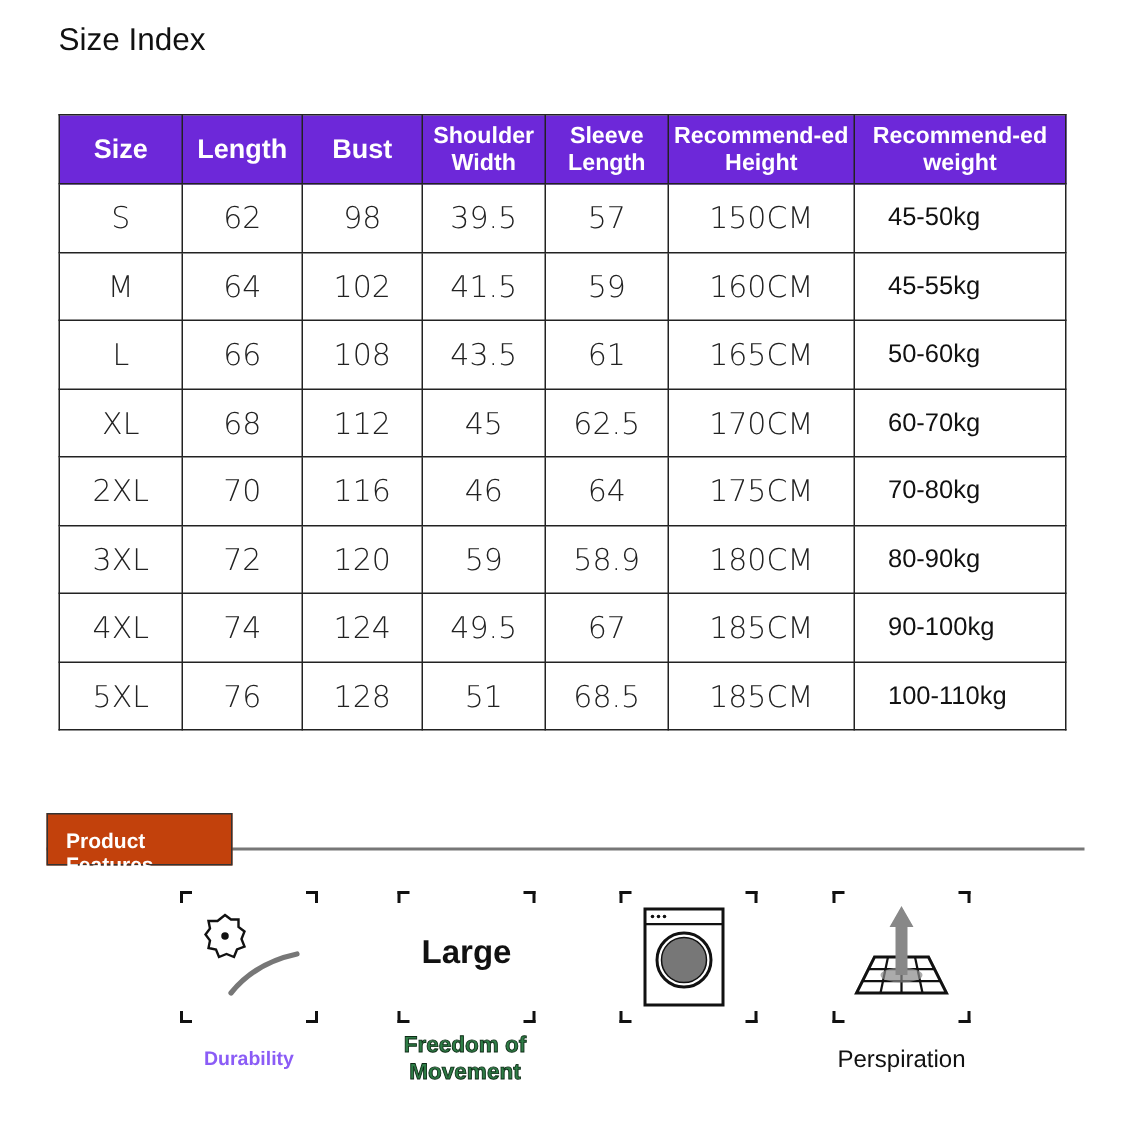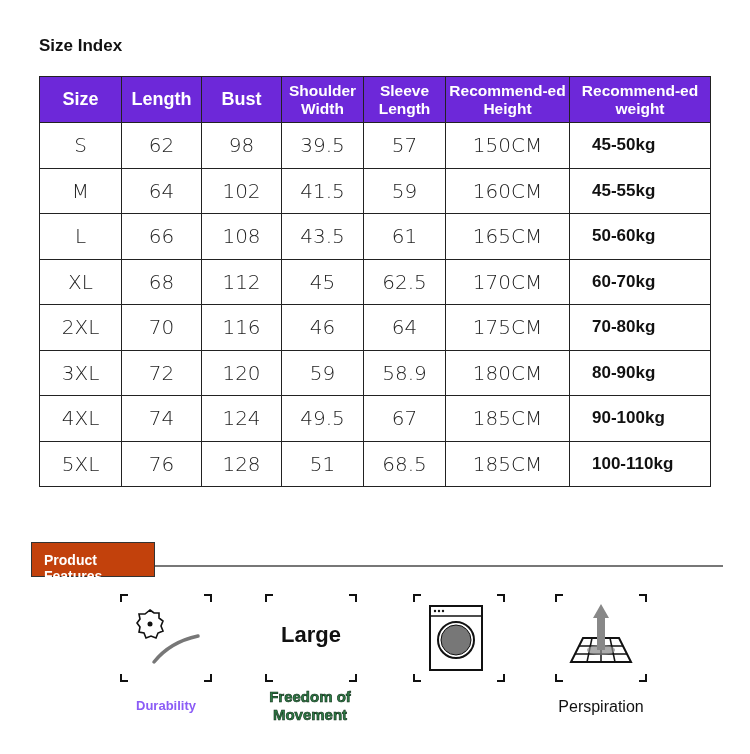--- a/index.html
+++ b/index.html
@@ -1,24 +1,24 @@
 <!DOCTYPE html>
 <html><head>
 <meta charset="utf-8">
 <style>
   * { box-sizing: border-box; margin: 0; padding: 0; }
   body { width: 750px; height: 754px; background: #ffffff; position: relative; font-family: "Liberation Sans", sans-serif; overflow: hidden; }
-  .title { position: absolute; left: 39px; top: 36px; font-size: 17px; font-weight: bold; color: #111; }
+  .title { position: absolute; left: 39px; top: 15px; font-size: 21px; font-weight: normal; color: #111; }
   table.size-table { position: absolute; left: 39px; top: 76px; width: 671px; border-collapse: collapse; table-layout: fixed; }
   table.size-table th, table.size-table td { border: 1.5px solid #222; text-align: center; vertical-align: middle; }
   table.size-table th { background: #6d28d9; color: #fff; font-weight: bold; height: 46px; line-height: 1.1; }
   table.size-table th.big { font-size: 18px; }
   table.size-table th.small { font-size: 15.5px; margin-left: 12px; }
   table.size-table td { height: 45.5px; font-size: 20px; color: #222; font-family: "DejaVu Sans", sans-serif; font-weight: 300; }
-  table.size-table td.w { font-family: "Liberation Sans", sans-serif; font-weight: bold; font-size: 17px; color: #111; text-align: left; padding-left: 22px; }
+  table.size-table td.w { font-family: "Liberation Sans", sans-serif; font-weight: normal; font-size: 17px; color: #111; text-align: left; padding-left: 22px; }
   .pf-bar { position: absolute; left: 31px; top: 531px; width: 692px; height: 36px; border-bottom: 2px solid #777; }
   .pf-tab { position: absolute; left: 0; top: 11px; width: 124px; height: 35px; background: #c2410c; border: 1px solid #333; color: #fff; font-size: 14px; font-weight: bold; padding: 9px 0 0 12px; }
   .feature { position: absolute; top: 594px; width: 92px; height: 88px; }
   .corner { position: absolute; width: 8px; height: 8px; border-color: #111; border-style: solid; border-width: 0; }
   .c-tl { left: 0; top: 0; border-left-width: 2px; border-top-width: 2px; }
   .c-tr { right: 0; top: 0; border-right-width: 2px; border-top-width: 2px; }
   .c-bl { left: 0; bottom: 0; border-left-width: 2px; border-bottom-width: 2px; }
   .c-br { right: 0; bottom: 0; border-right-width: 2px; border-bottom-width: 2px; }
   .feature svg { position: absolute; left: 8px; top: 6px; }
   .large-text { position: absolute; left: 0; right: 0; top: 28px; text-align: center; font-size: 22px; font-weight: bold; color: #111; }

